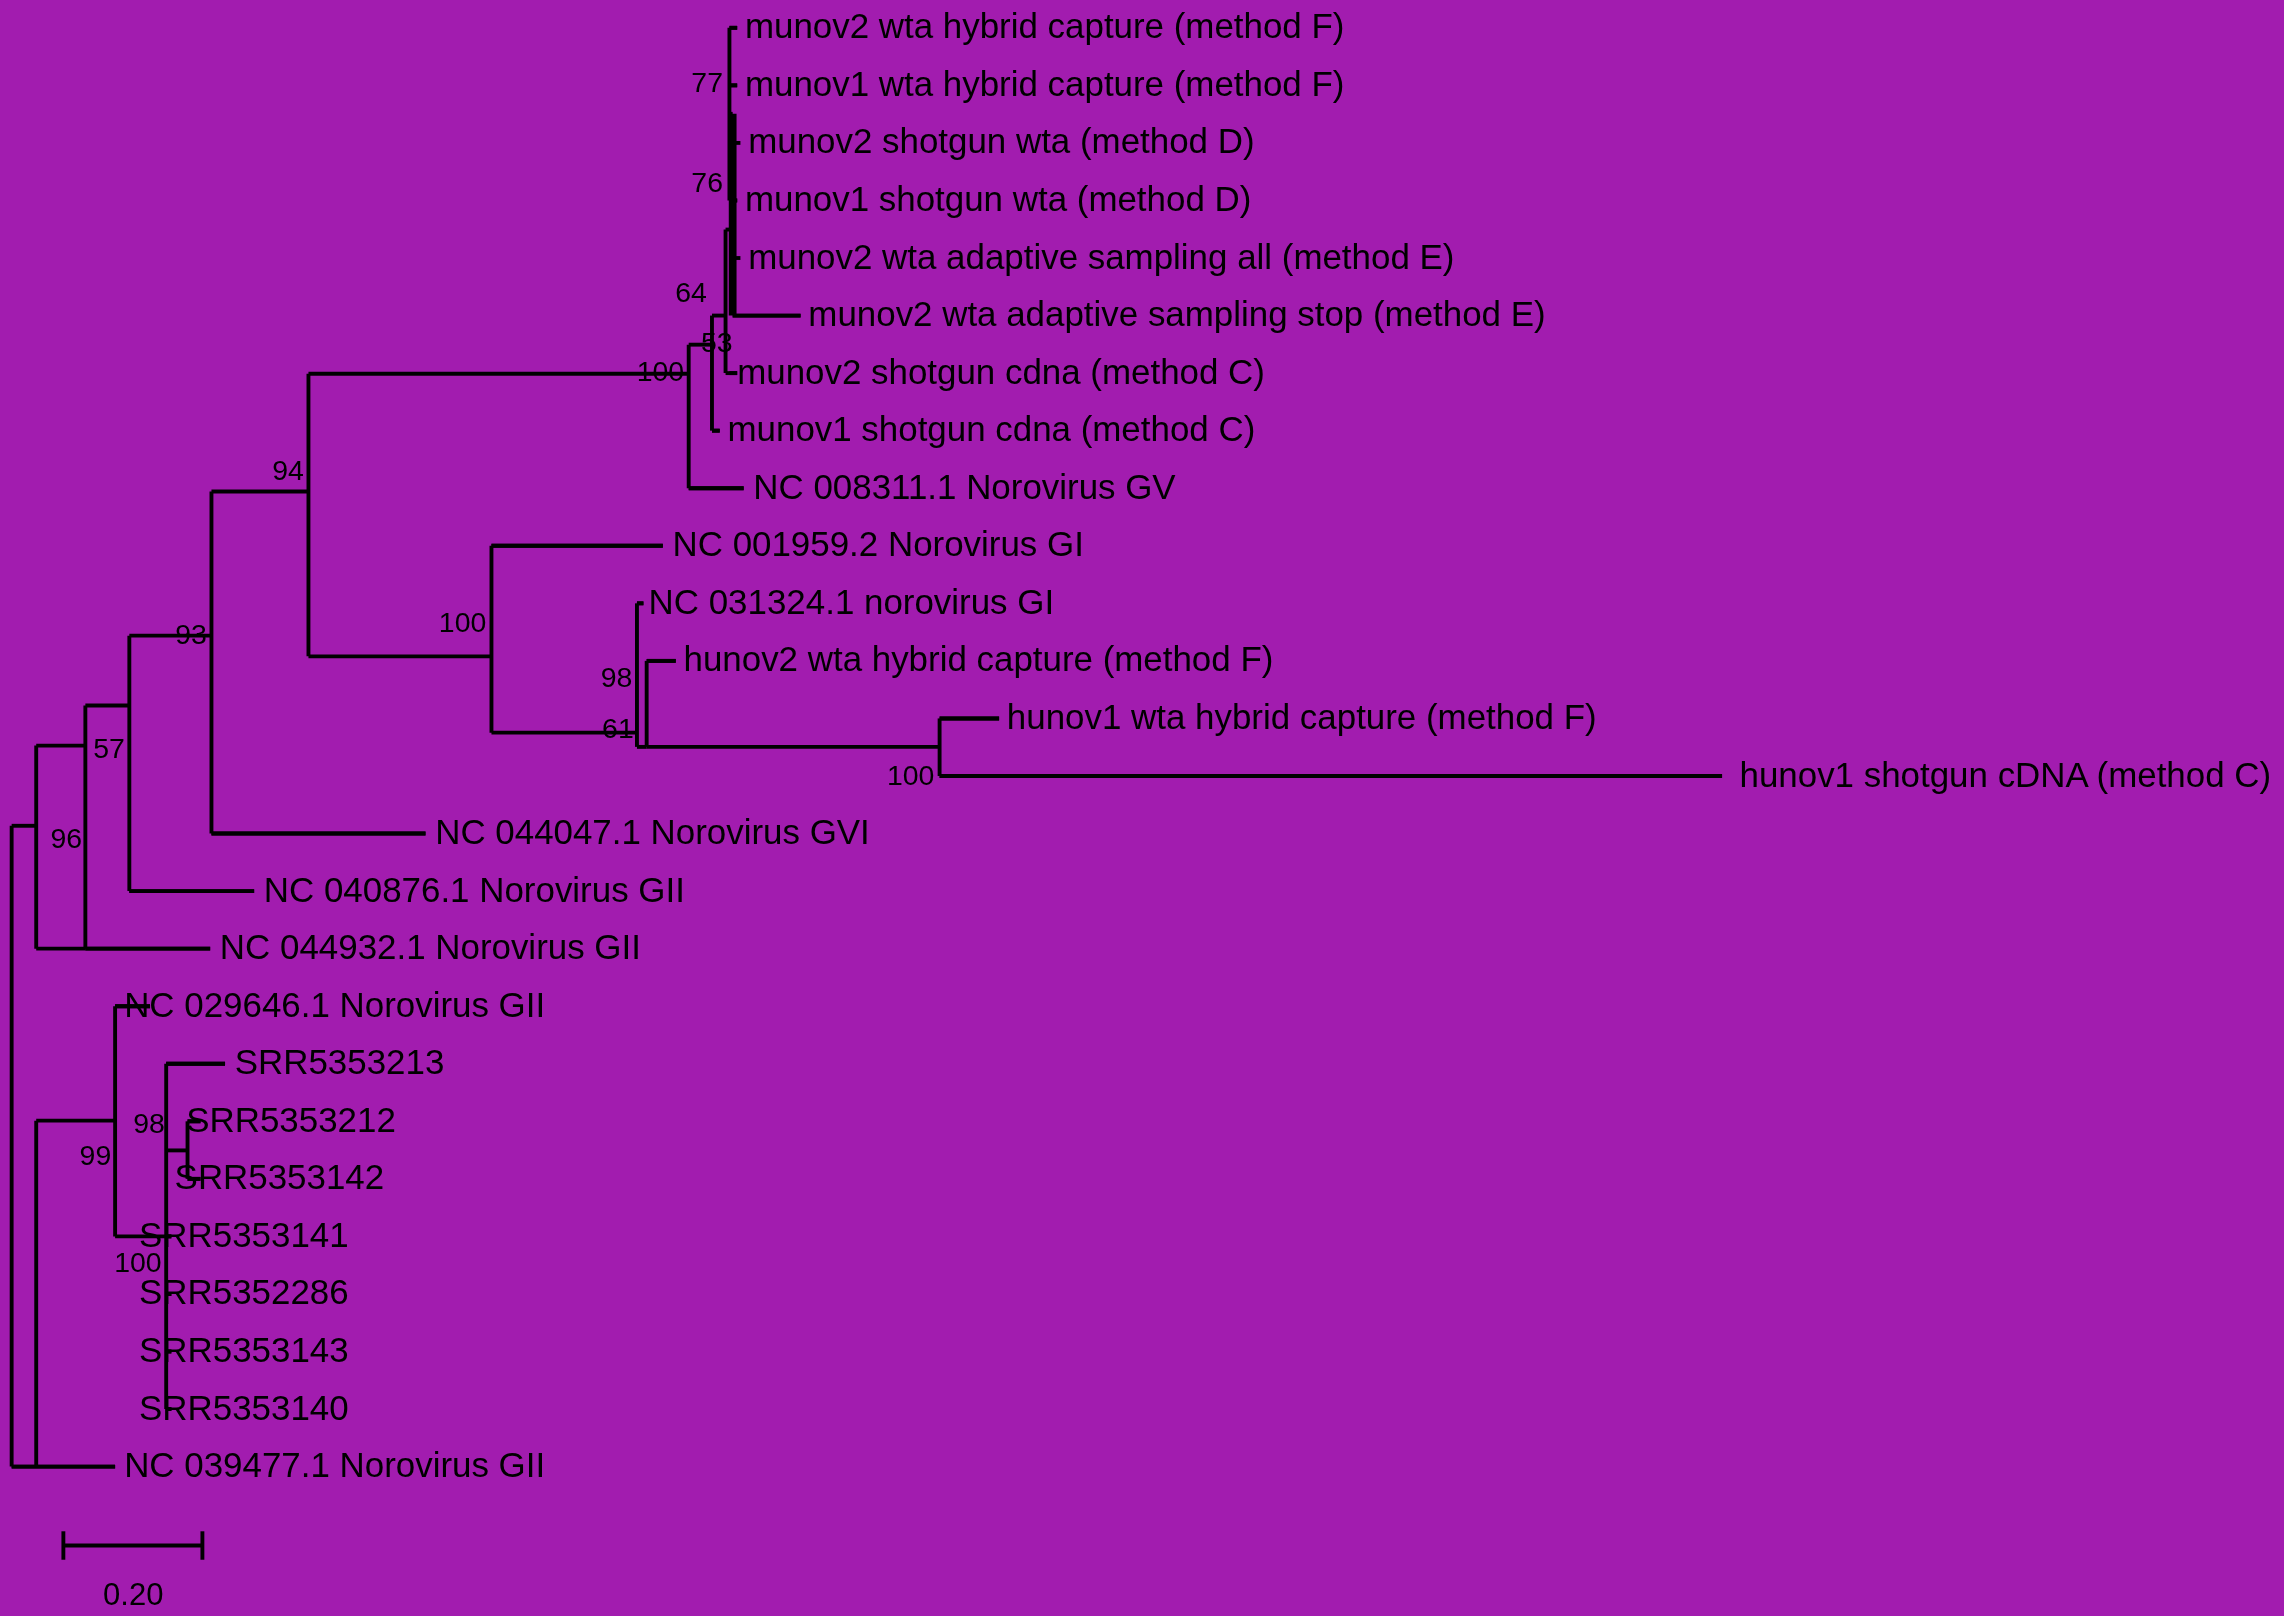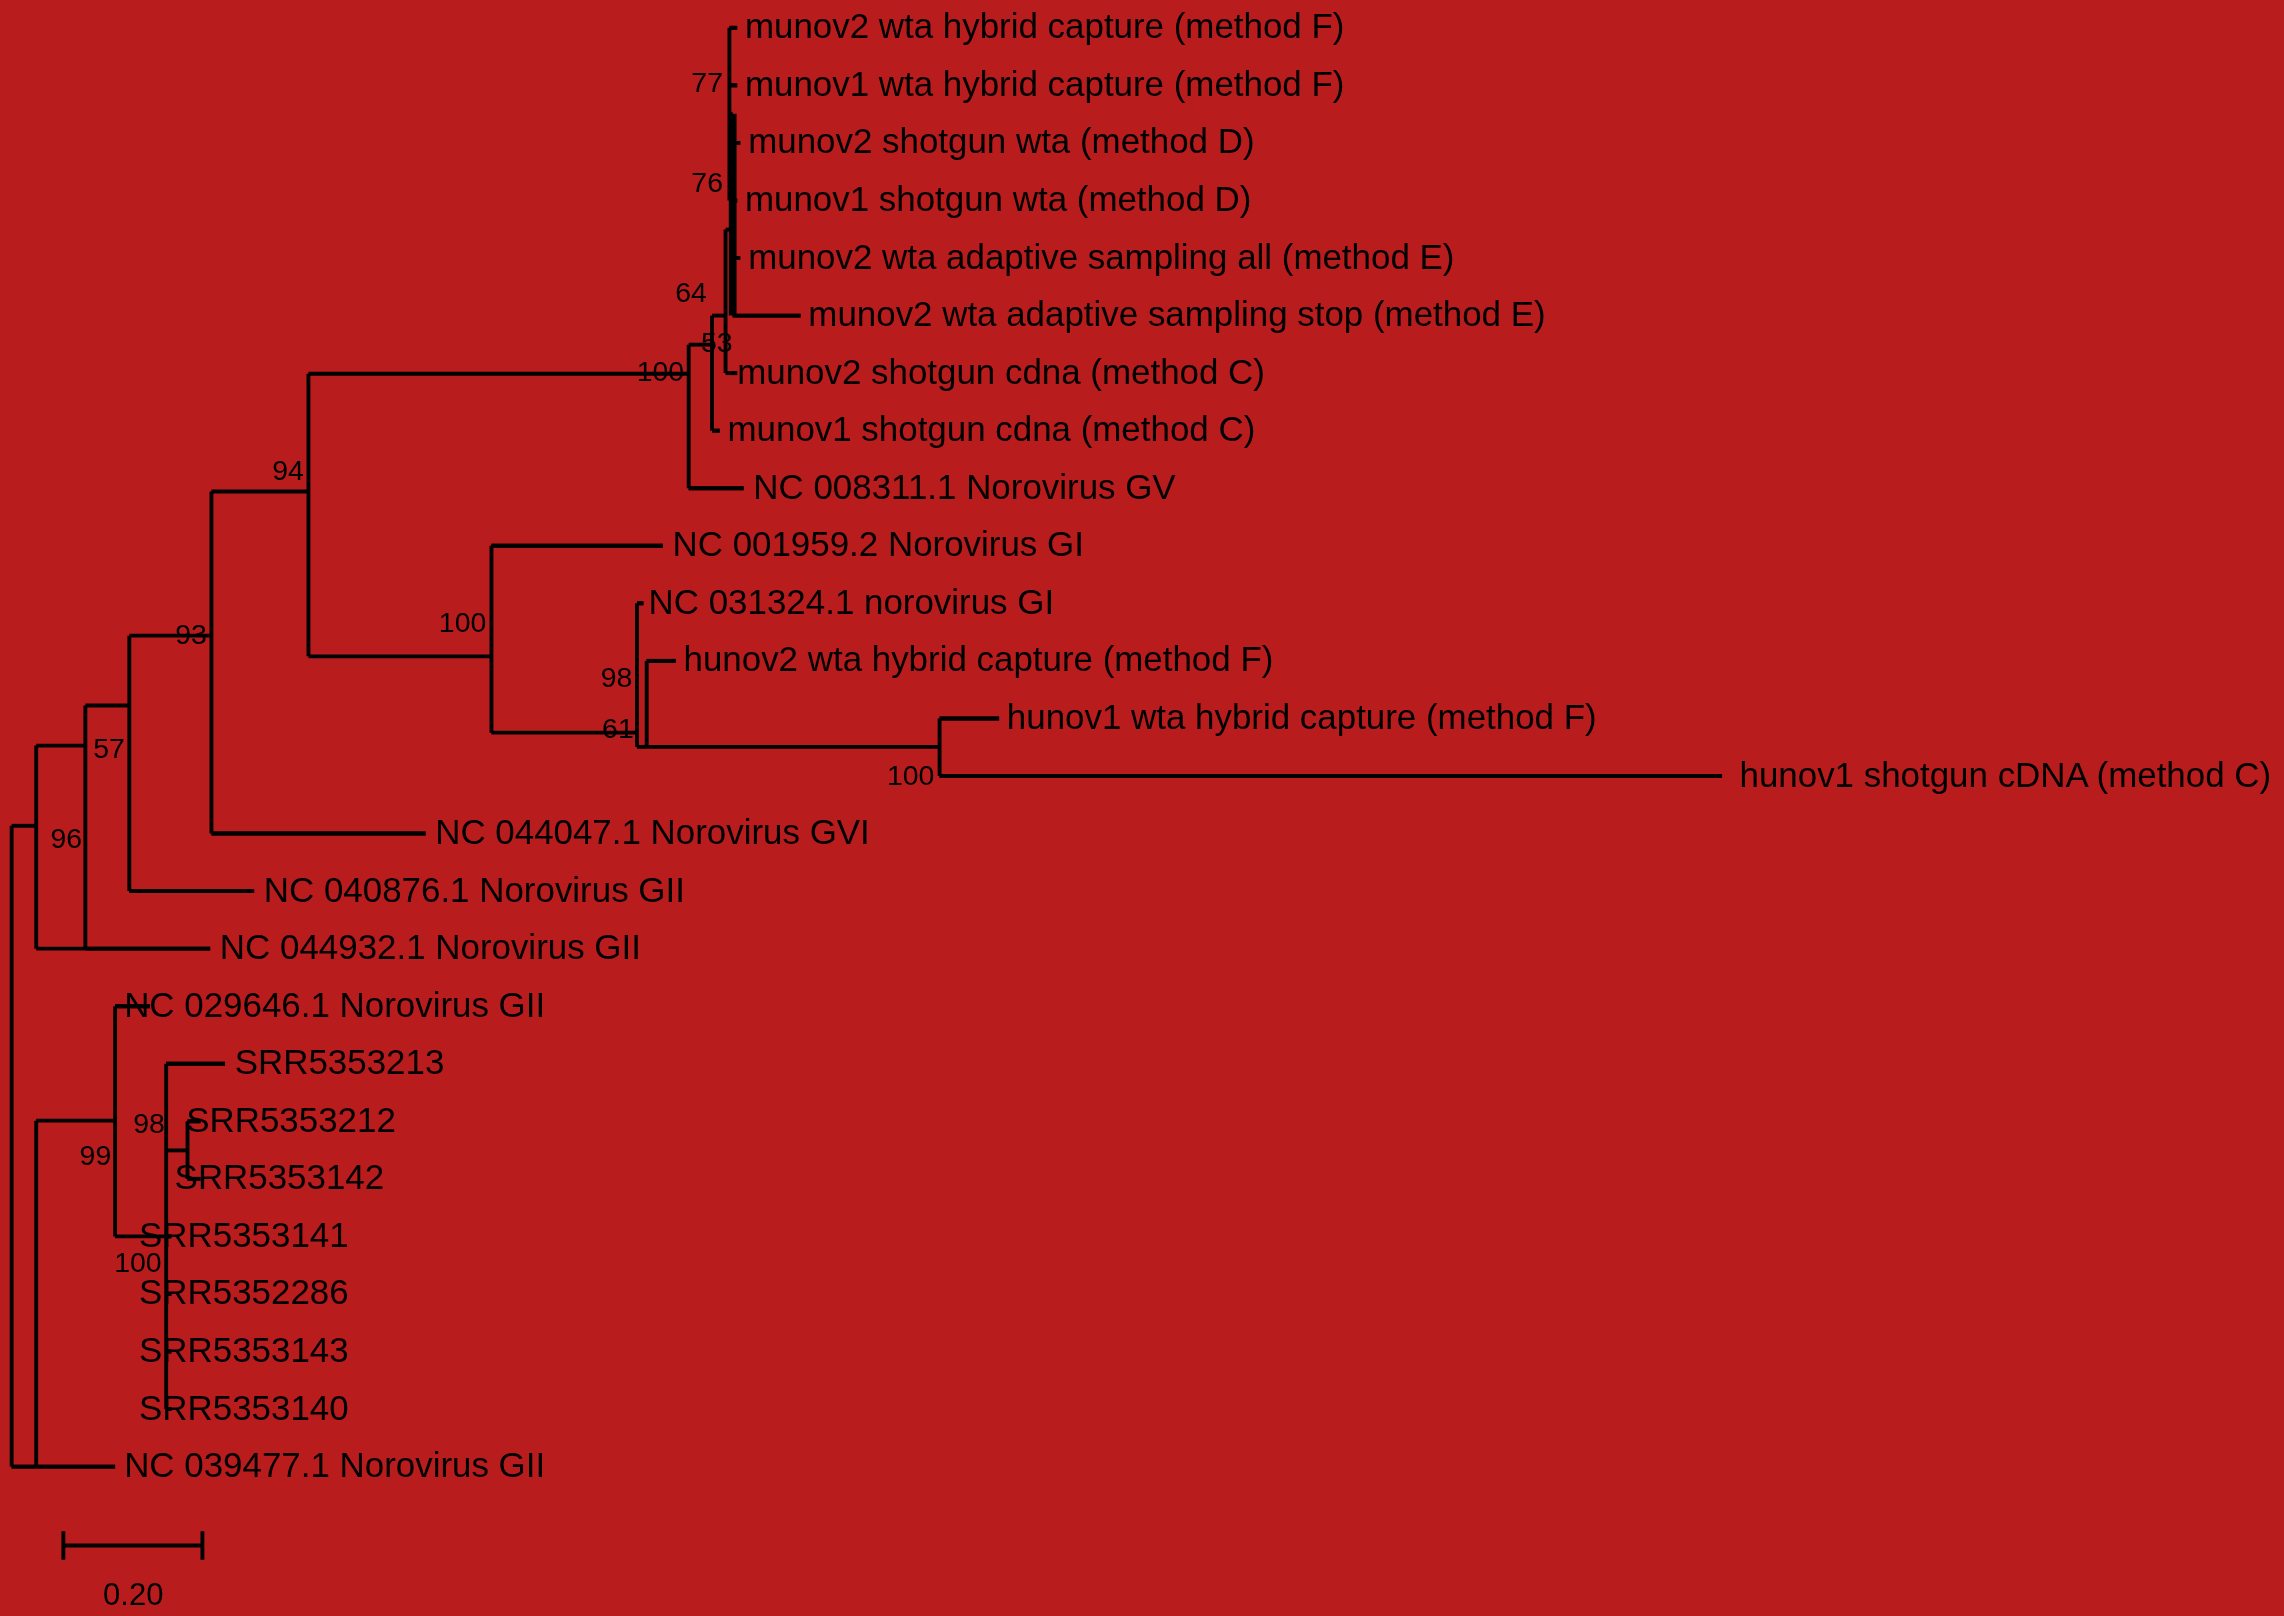--- a/index.html
+++ b/index.html
@@ -10,21 +10,21 @@
   body {
     font-family: "Liberation Sans", sans-serif;
     width: 2284px;
     height: 1616px;
     overflow: hidden;
   }
   #tree-figure {
     position: relative;
     width: 2284px;
     height: 1616px;
-    background: #b91c1c;
+    background: #a21caf;
   }
   #tree-svg {
     position: absolute;
     left: 0;
     top: 0;
     width: 2284px;
     height: 1616px;
   }
   .branch-line {
     stroke: #000000;

